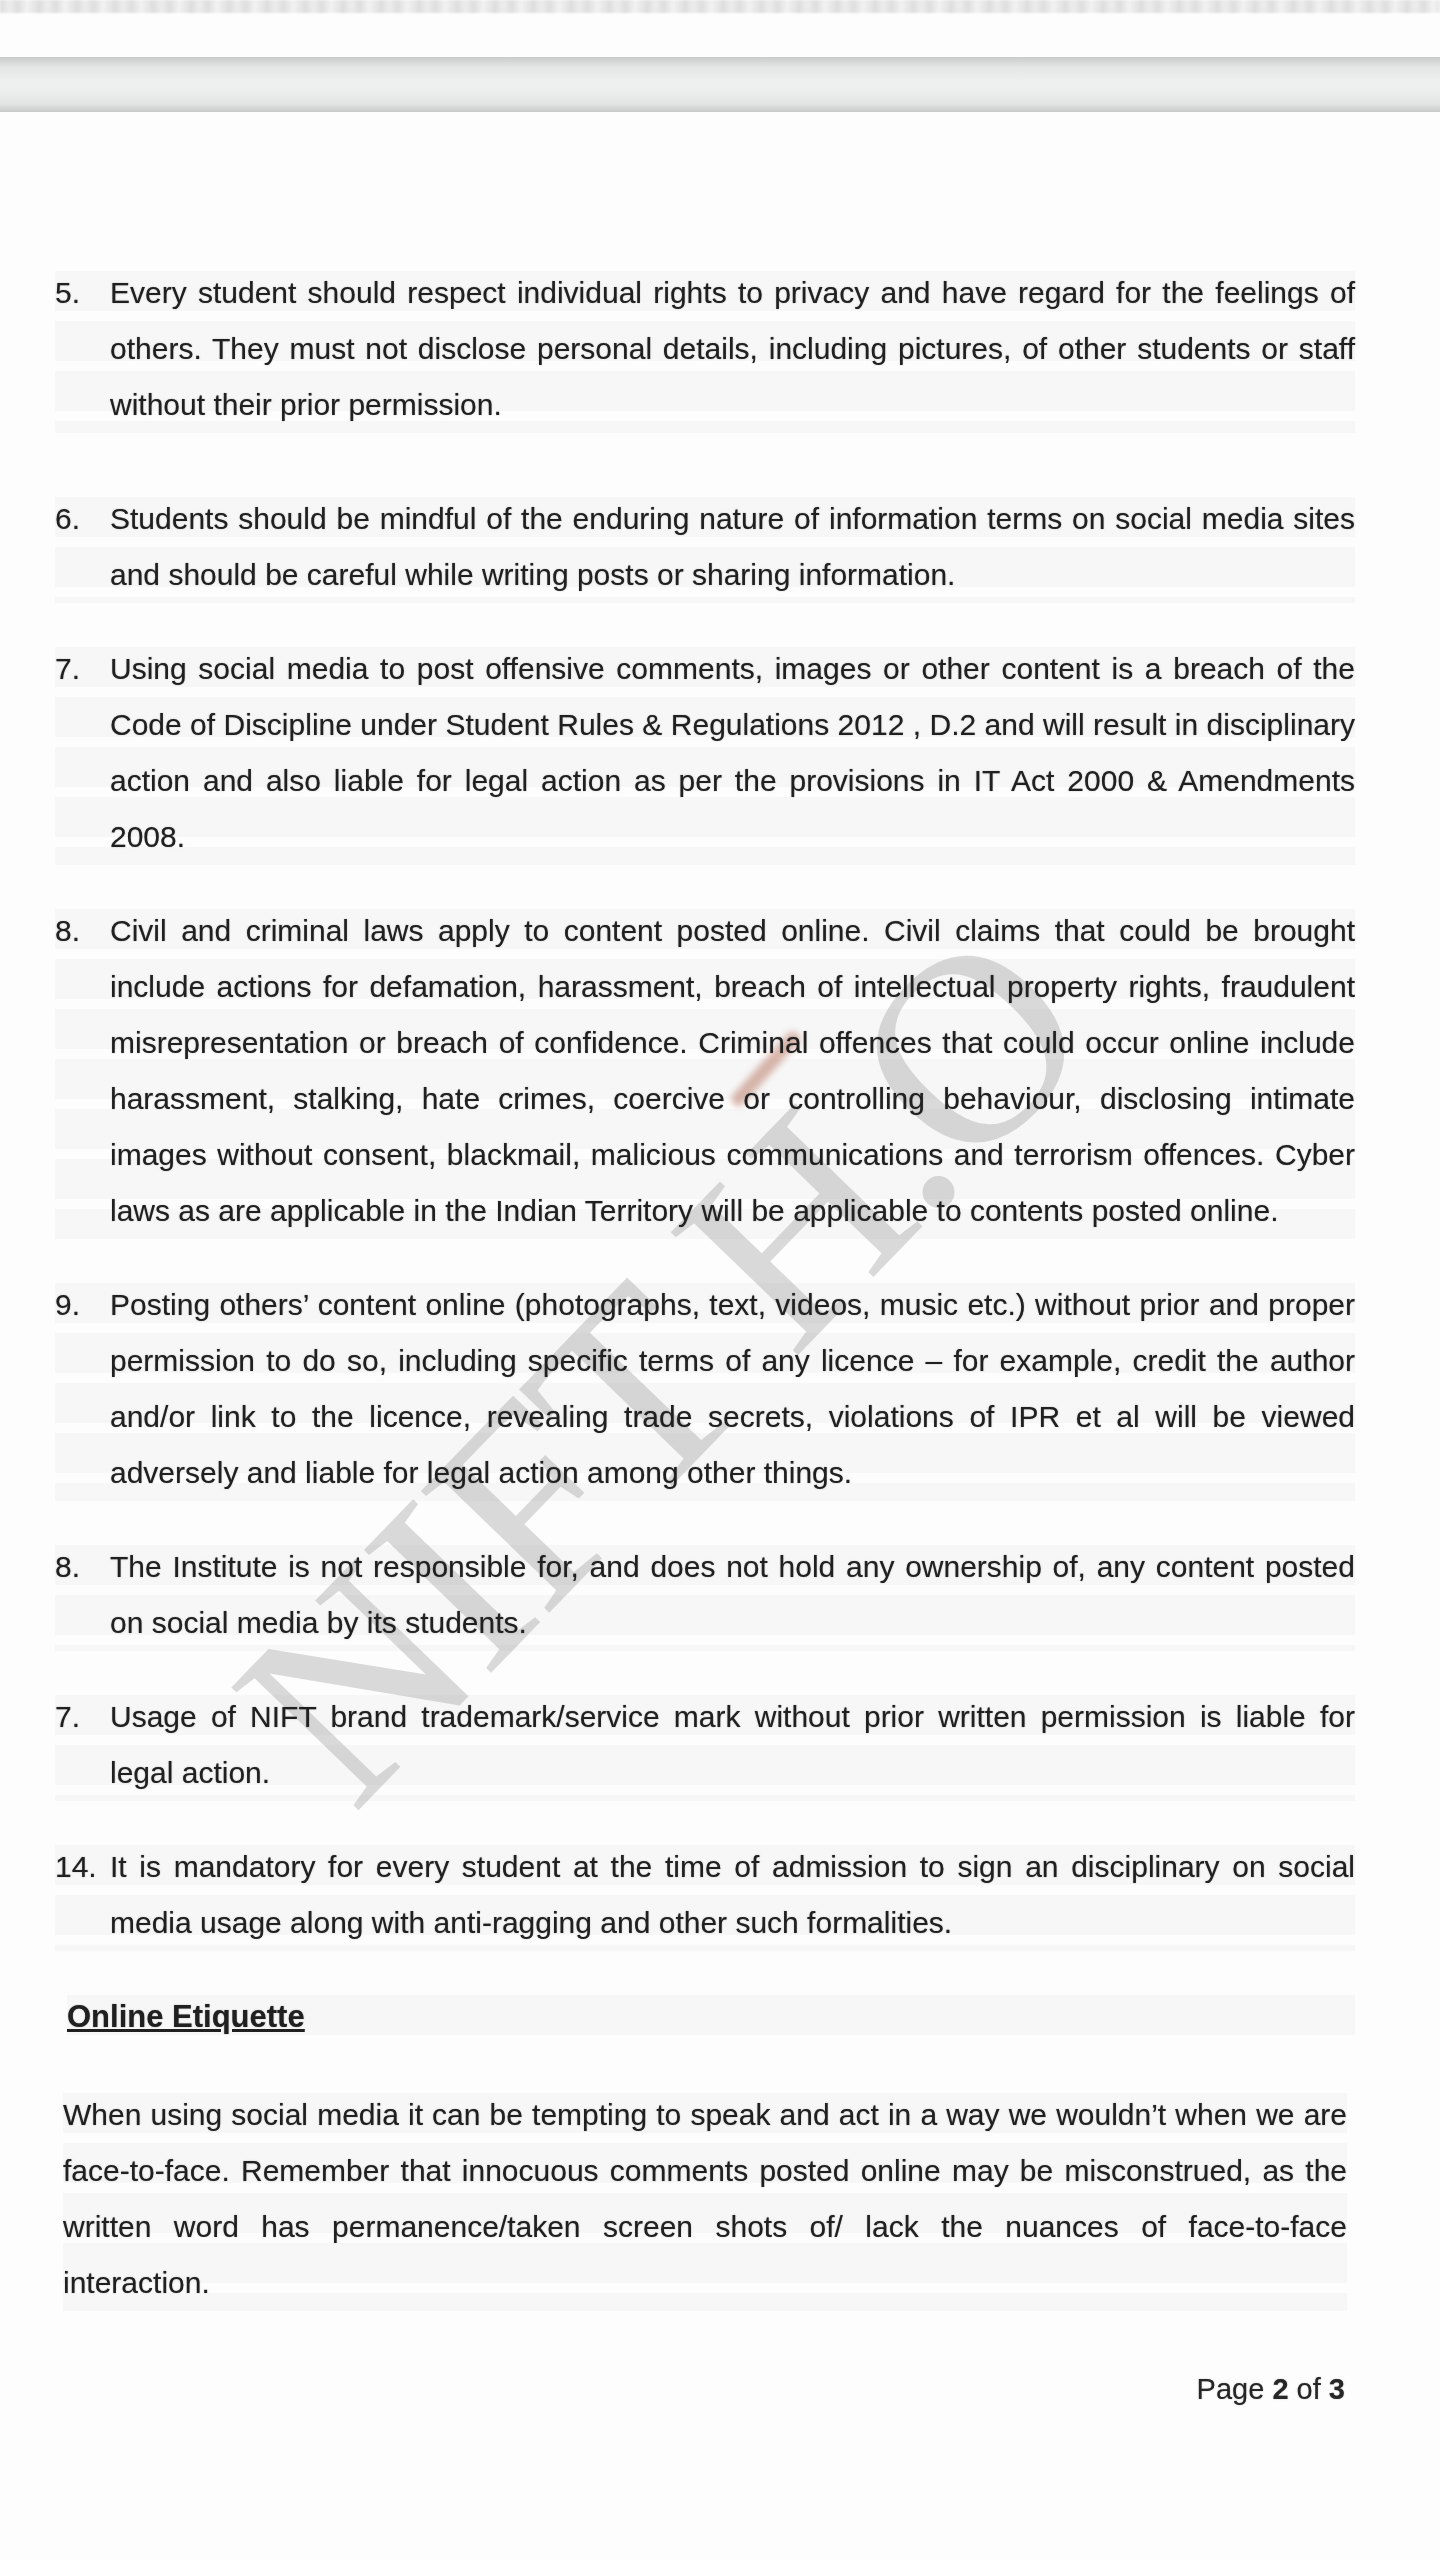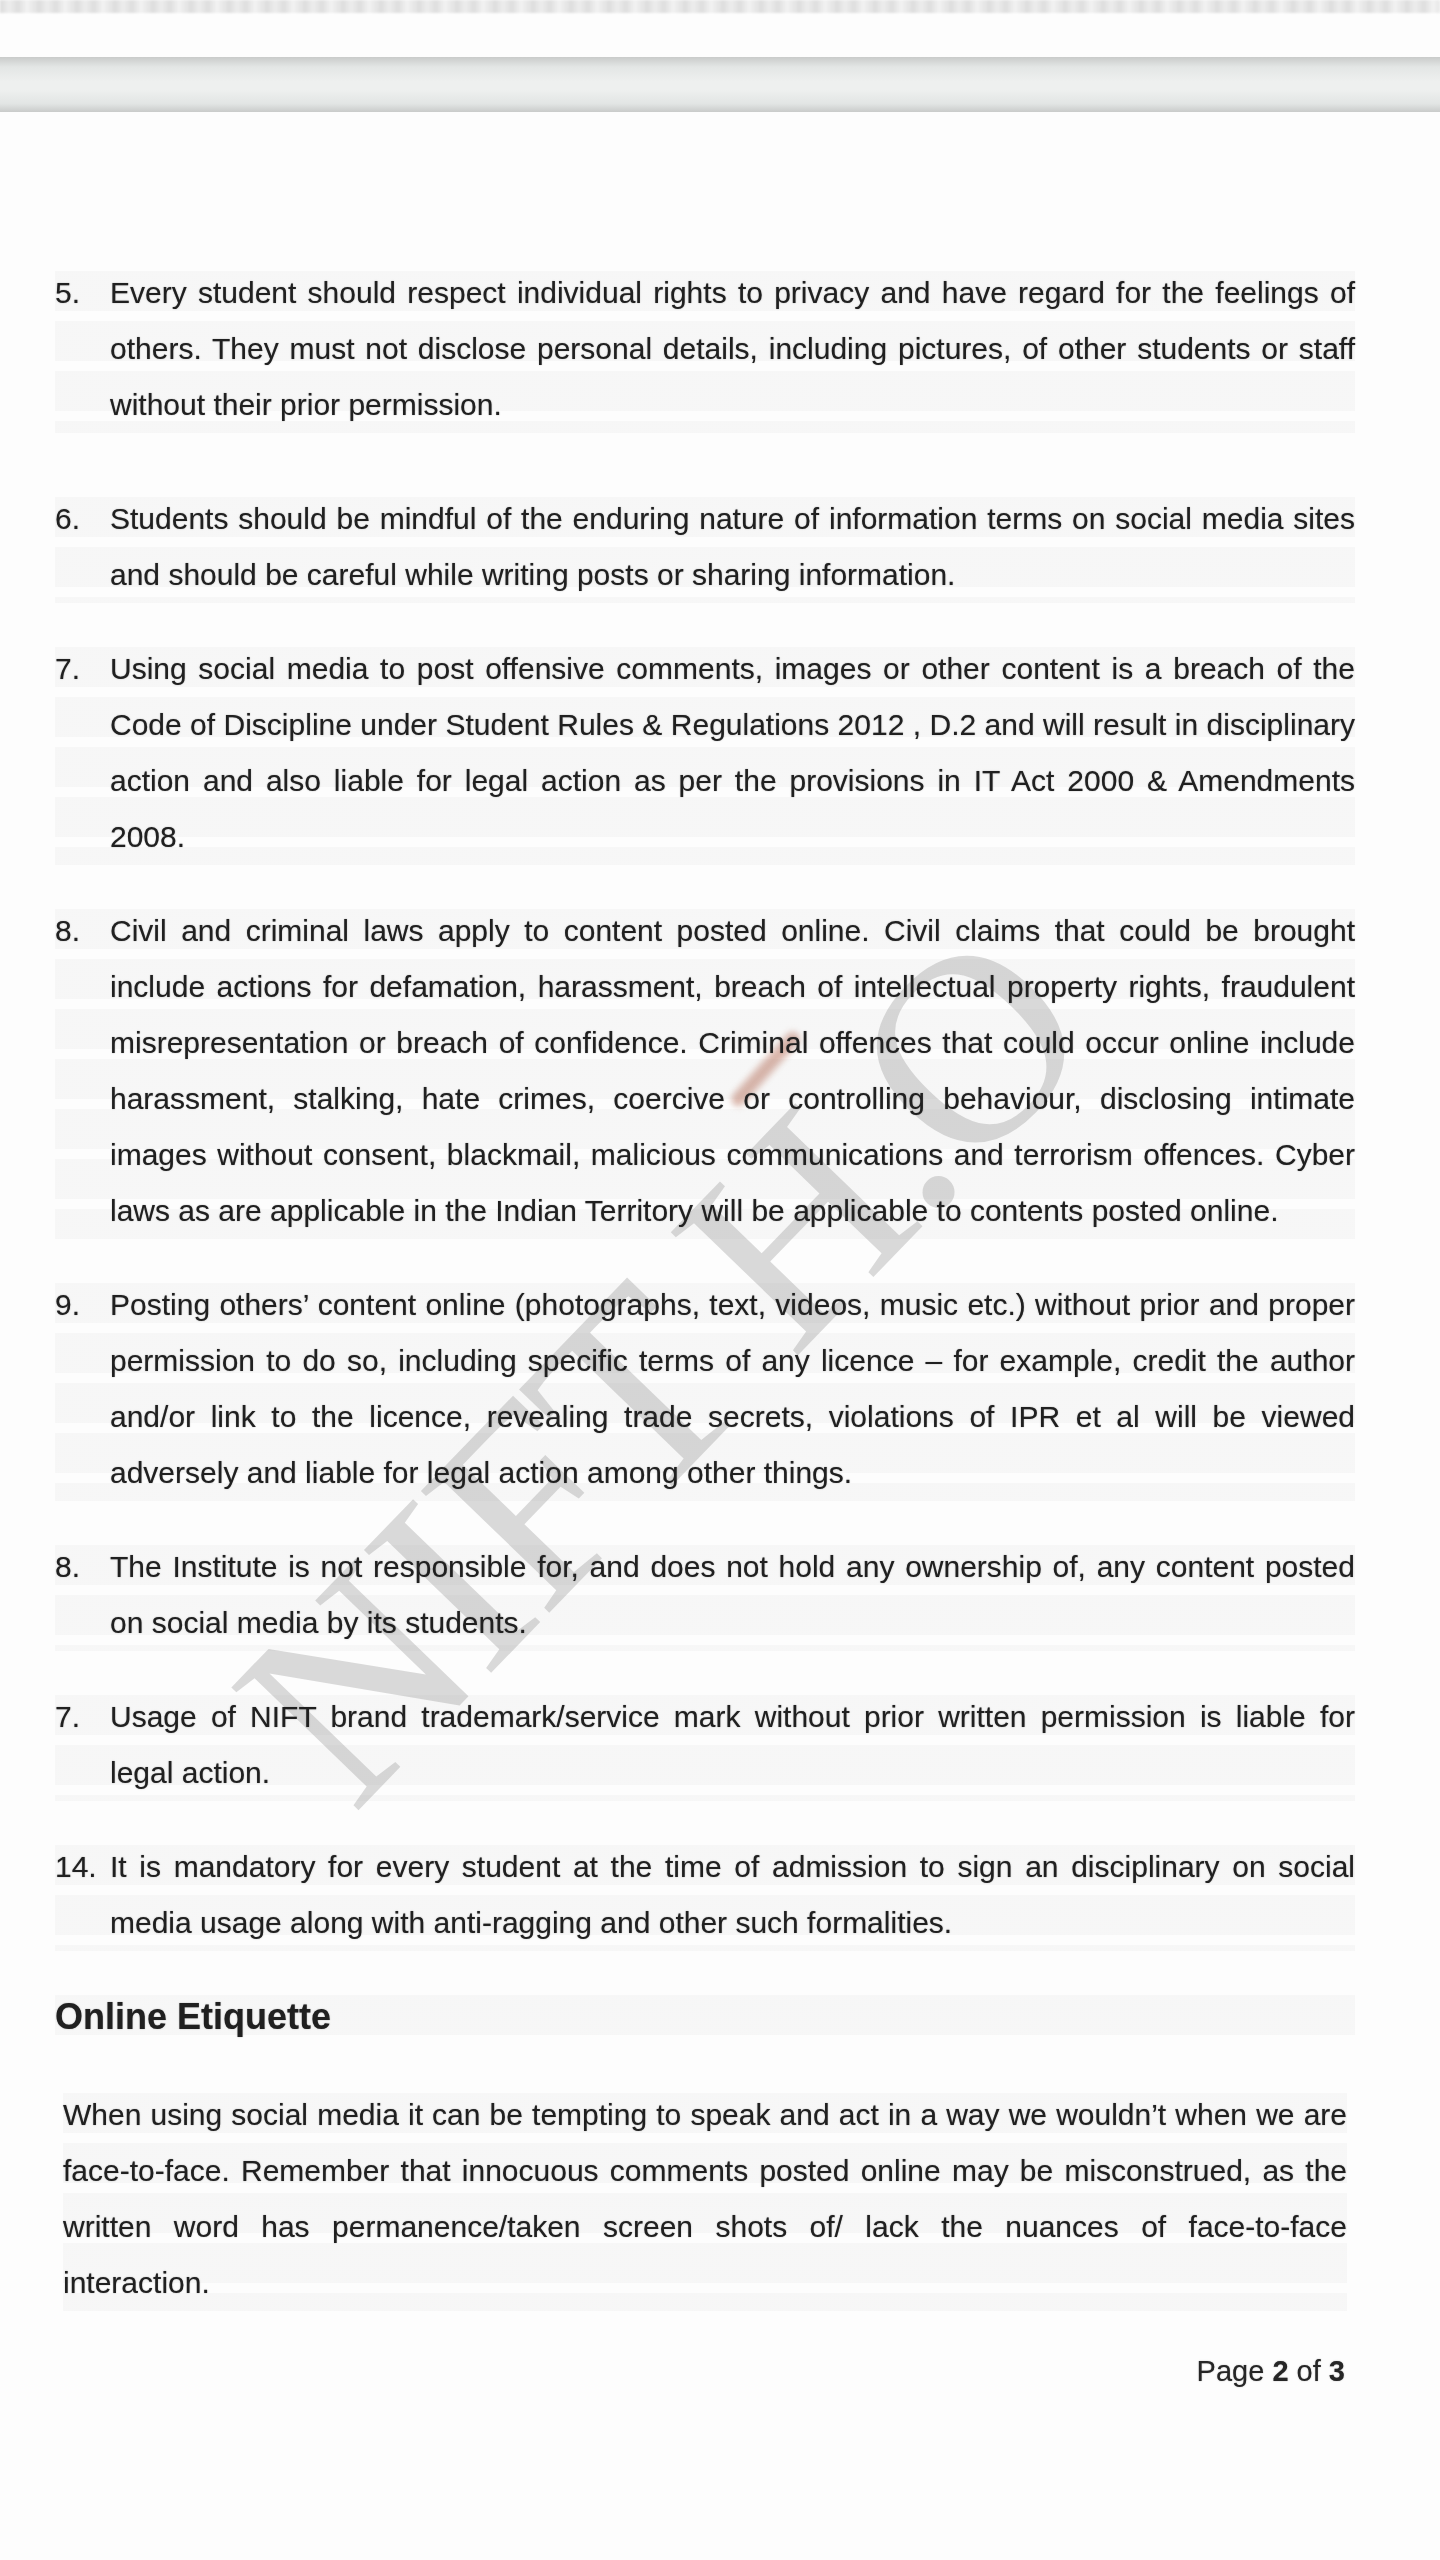--- a/index.html
+++ b/index.html
@@ -95,31 +95,32 @@
     margin-bottom: 58px;
   }
   .item-number {
     position: absolute;
     left: 0;
     top: 0;
   }
 
   .section-heading {
     font-weight: bold;
-    font-size: 36px;
-    margin: 0 0 42px 0;
+    font-size: 31px;
+    margin: 0 0 42px 12px;
+    text-decoration: underline;
   }
 
   .closing-paragraph {
     text-align: justify;
     margin: 8px;
   }
 
   .page-footer {
-    margin-top: 40px;
+    margin-top: 58px;
     text-align: right;
     font-size: 29px;
     line-height: 40px;
     color: #262626;
     padding-right: 10px;
   }
   .page-footer .bold-num {
     font-weight: bold;
   }
 </style>

